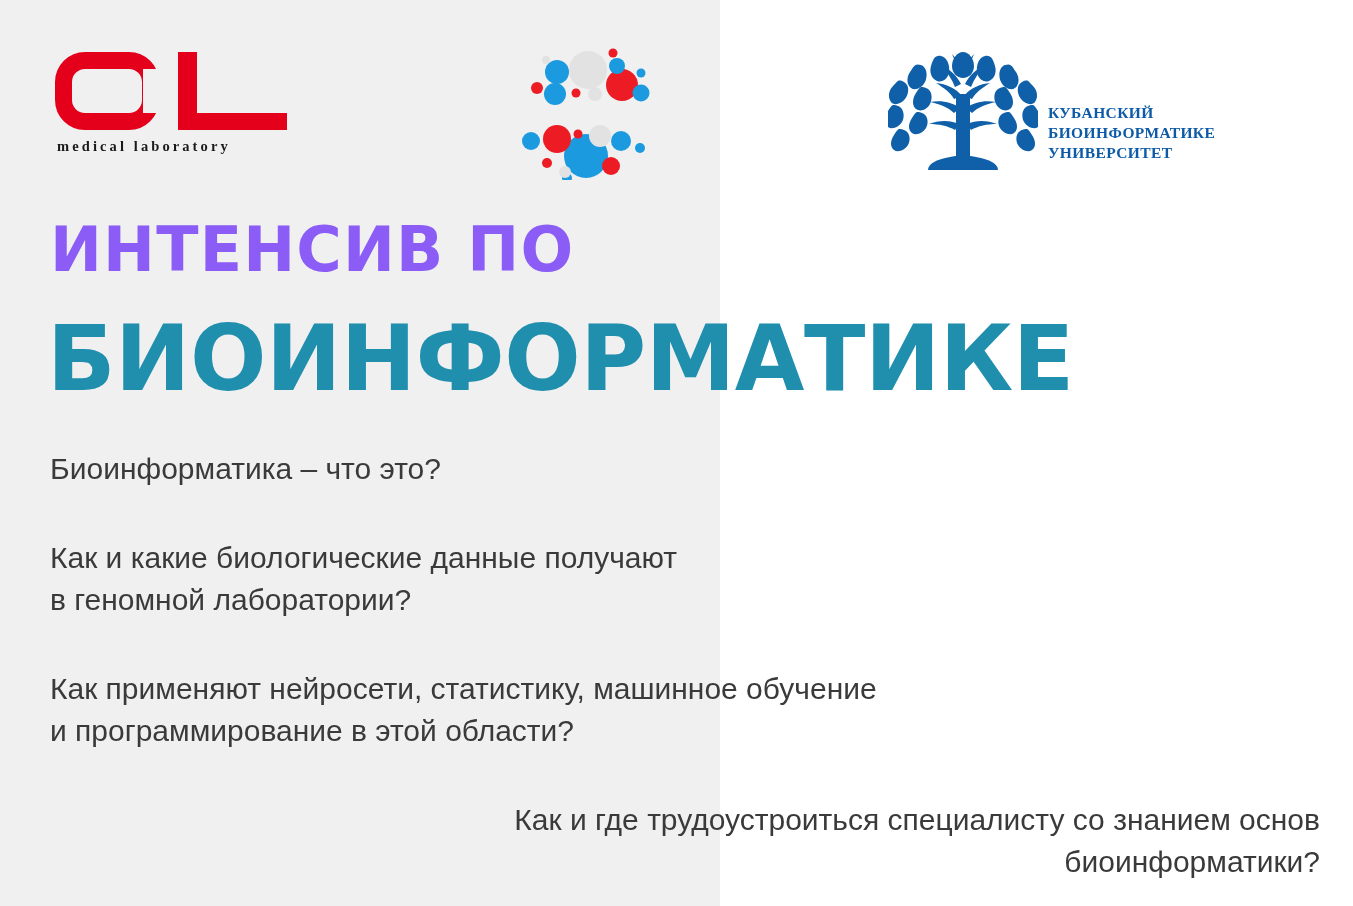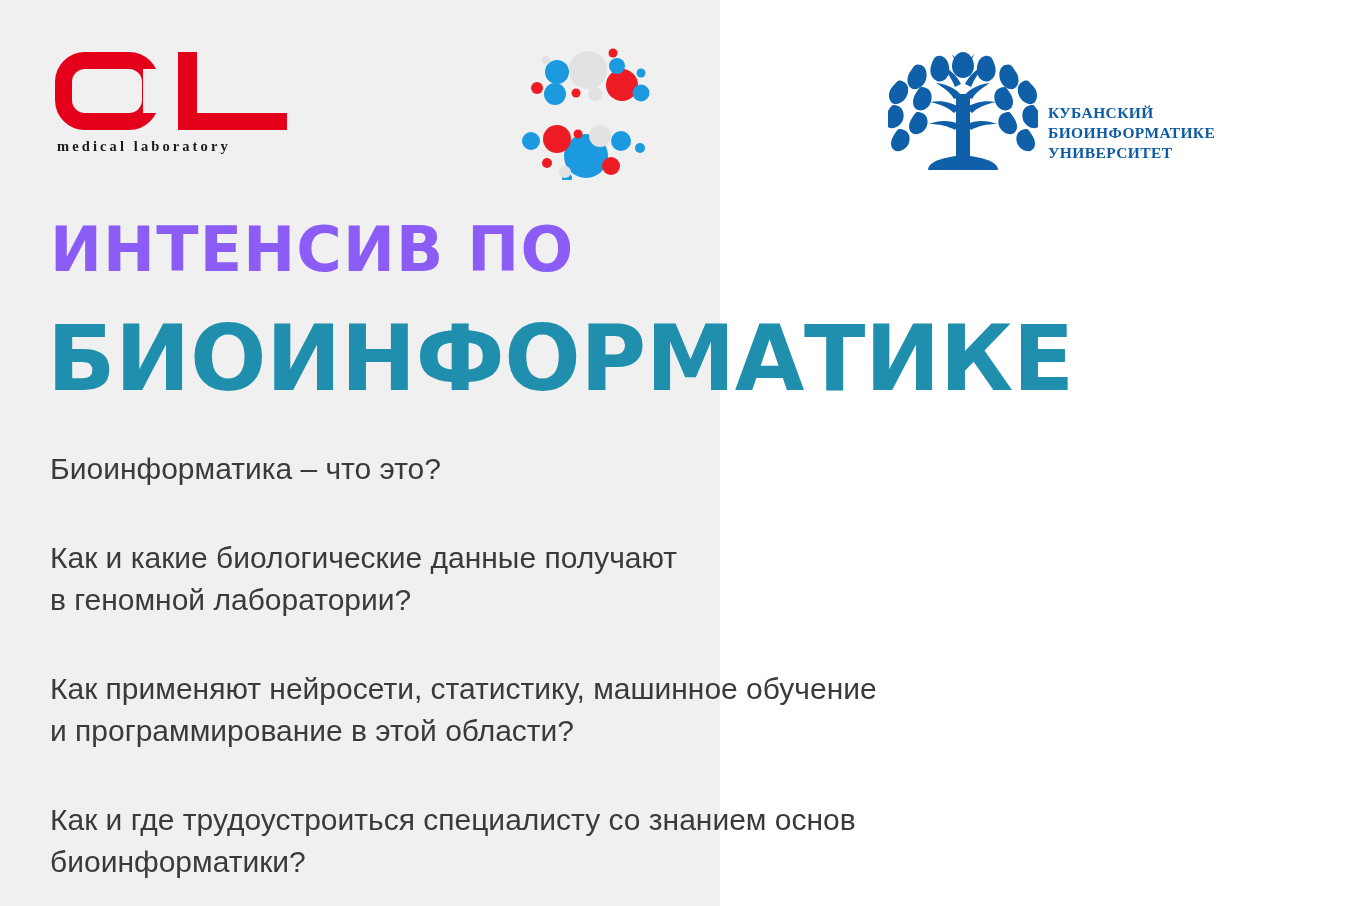--- a/index.html
+++ b/index.html
@@ -193,21 +193,21 @@
     width: 1270px;
   }
   .q {
     font-family: "Liberation Sans", sans-serif;
     font-size: 30px;
     line-height: 42px;
     color: #3a3a3a;
     margin: 0 0 47px 0;
     white-space: pre-line;
   }
-  .q:last-child { margin-bottom: 12px; }
+  .q:last-child { margin-bottom: 12px; text-align: right; }
 </style>
 </head>
 <body>
 
 <div id="poster">
 
   <div class="bg-left"></div>
 
   <div class="logo-row">
 

